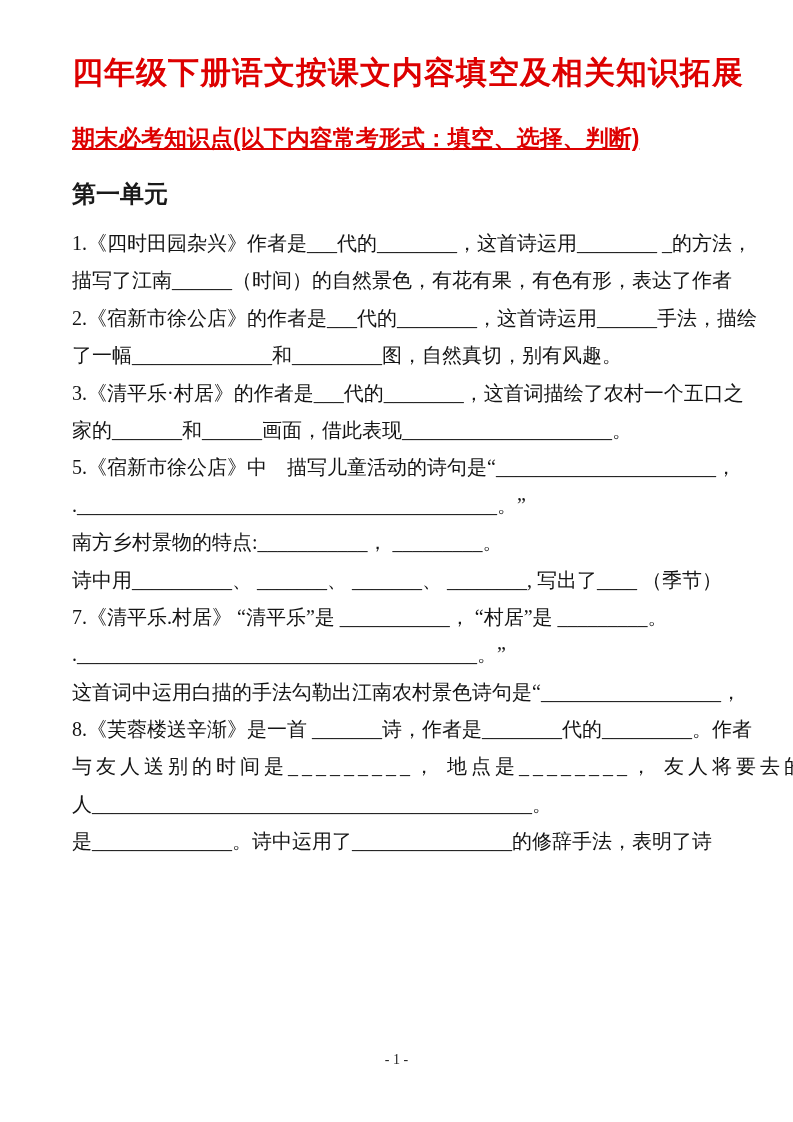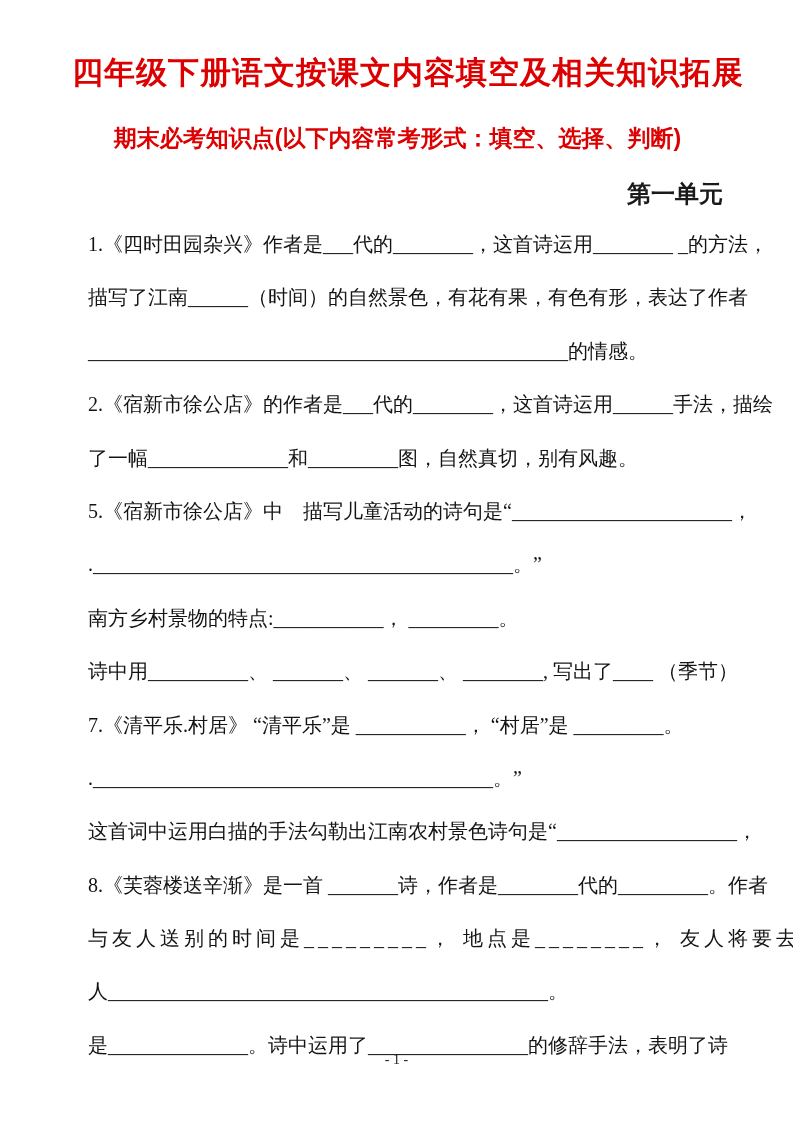--- a/index.html
+++ b/index.html
@@ -22,48 +22,49 @@
     text-align: right;
     font-family: "Liberation Sans", "DejaVu Sans", sans-serif;
     font-weight: bold;
     font-size: 31px;
     letter-spacing: 1px;
     color: var(--accent, #dd0000);
     white-space: nowrap;
   }
   .doc-subtitle {
     margin: 29px 0 0 0;
-    text-align: center;
+    text-align: left;
     font-family: "Liberation Sans", "DejaVu Sans", sans-serif;
     font-weight: bold;
     font-size: 23px;
     color: var(--accent, #dd0000);
     white-space: nowrap;
+    text-decoration: underline;
   }
   .section-heading {
     margin: 24px 0 0 0;
-    text-align: right;
+    text-align: left;
     font-family: "Liberation Serif", "DejaVu Serif", serif;
     font-weight: 600;
     font-size: 24px;
     color: #1a1a1a;
   }
   .questions {
     margin-top: 15px;
     font-family: "Liberation Serif", "DejaVu Serif", serif;
     font-size: 20px;
     line-height: 37.4px;
     color: #141414;
   }
   .question {
     margin: 0;
     padding: 0;
   }
   .line {
-    margin: 16px;
+    margin: 0;
     padding: 0;
     white-space: nowrap;
     height: 37.4px;
   }
   .line.justified {
     letter-spacing: 4px;
   }
   .page-footer {
     position: absolute;
     left: 0;
@@ -84,28 +85,31 @@
 
   <h2 class="doc-subtitle">期末必考知识点(以下内容常考形式：填空、选择、判断)</h2>
 
   <h3 class="section-heading">第一单元</h3>
 
   <div class="questions">
 
     <section class="question">
       <p class="line">1.《四时田园杂兴》作者是___代的________，这首诗运用________ _的方法，</p>
       <p class="line">描写了江南______（时间）的自然景色，有花有果，有色有形，表达了作者</p>
-      <p class="line">________________________________________________的情感。</p>
     </section>
 
     <section class="question">
       <p class="line">2.《宿新市徐公店》的作者是___代的________，这首诗运用______手法，描绘</p>
       <p class="line">了一幅______________和_________图，自然真切，别有风趣。</p>
     </section>
 
+    <section class="question">
+      <p class="line">3.《清平乐·村居》的作者是___代的________，这首词描绘了农村一个五口之</p>
+      <p class="line">家的_______和______画面，借此表现_____________________。</p>
+    </section>
 
 
     <section class="question">
       <p class="line">5.《宿新市徐公店》中　描写儿童活动的诗句是“______________________，</p>
       <p class="line">.__________________________________________。”</p>
     </section>
 
     <section class="question">
       <p class="line">南方乡村景物的特点:___________， _________。</p>
       <p class="line">诗中用__________、 _______、 _______、 ________, 写出了____ （季节）</p>

